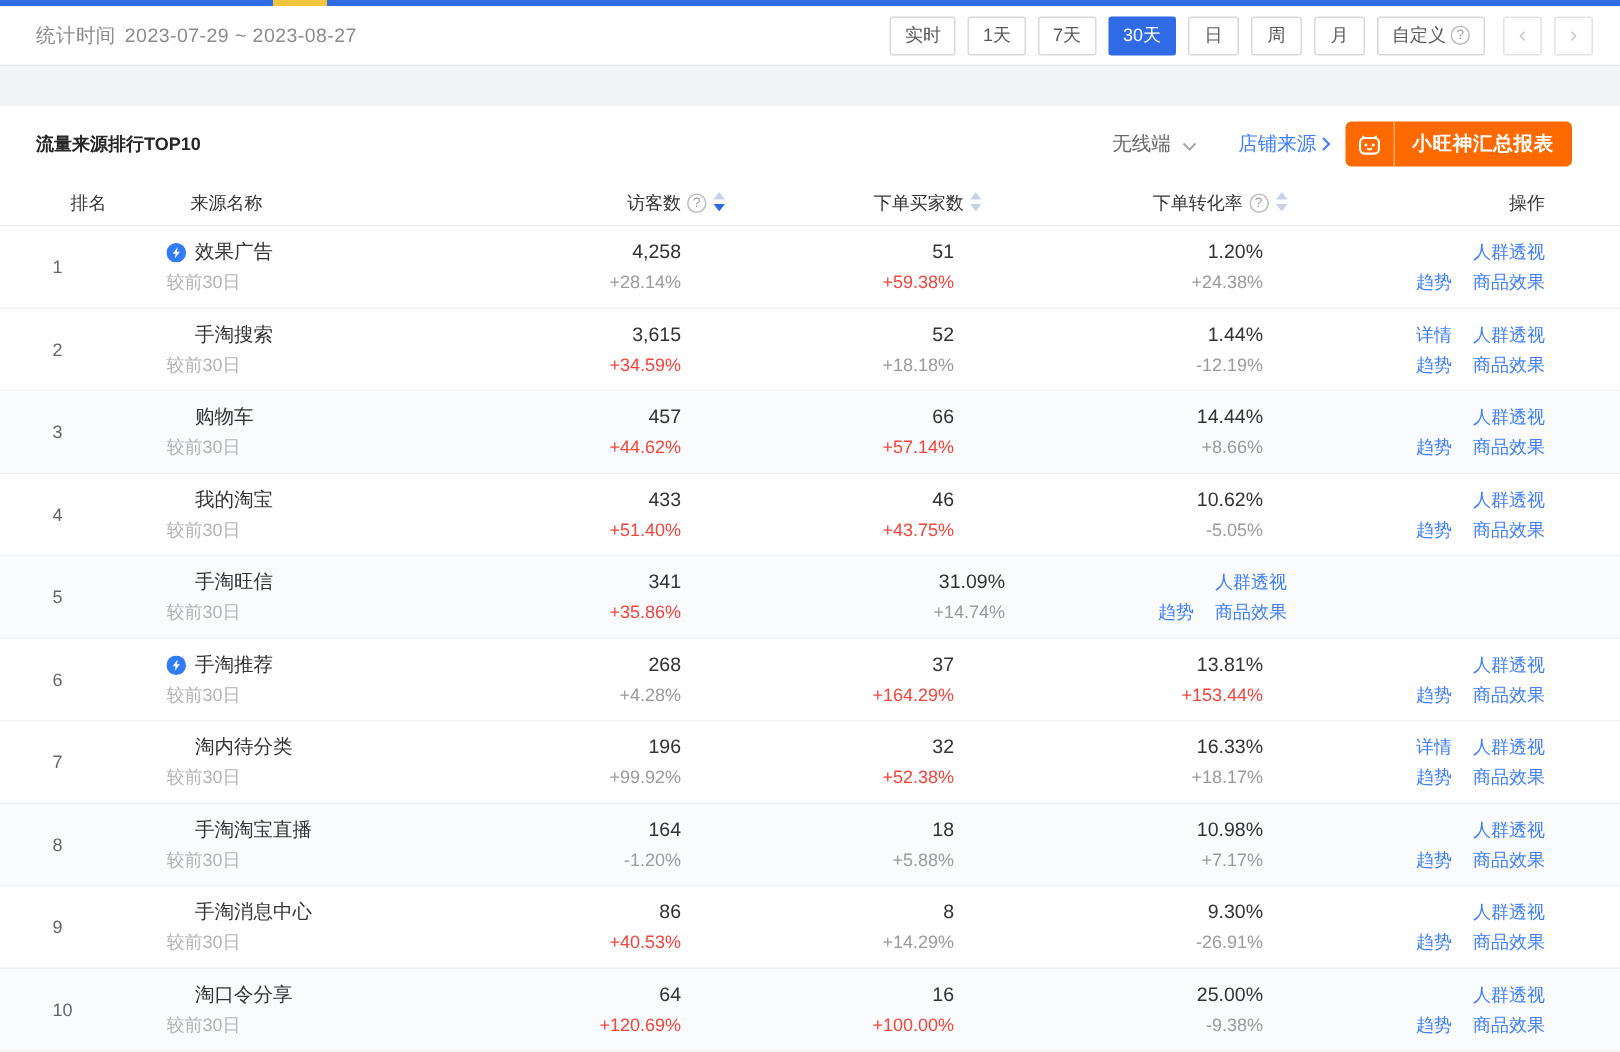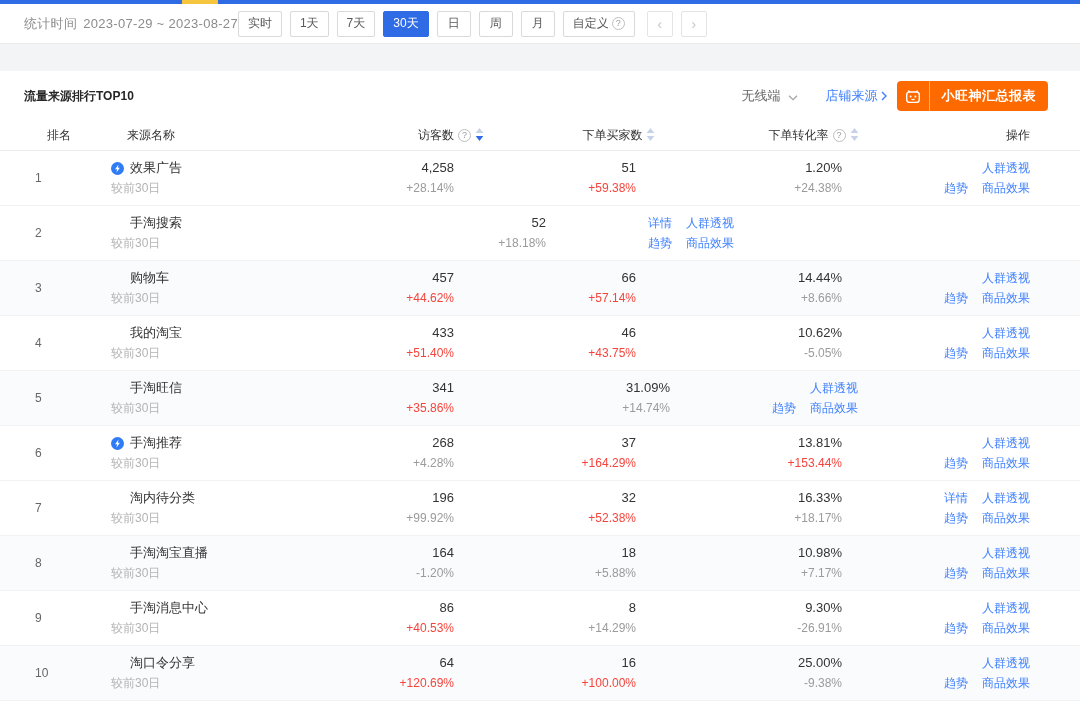--- a/index.html
+++ b/index.html
@@ -5,21 +5,21 @@
   * { margin:0; padding:0; box-sizing:border-box; }
   html,body { width:1080px; height:701px; overflow:hidden; background:#f3f4f6;
     font-family:"Liberation Sans","DejaVu Sans",sans-serif; }
 
   
   .top-strip { height:4px; background:#2f6be4; position:relative; }
   .top-strip .accent { position:absolute; left:182px; top:0; width:36px; height:4px; background:#f5c53d; }
 
   
   .topbar { height:40px; background:#fff; border-bottom:1px solid #e9e9e9;
-    display:flex; align-items:center; padding:0 18px 0 24px; }
+    display:flex; align-items:center; justify-content:space-between; padding:0 18px 0 24px; }
   .date-info { font-size:13px; color:#8c8c8c; letter-spacing:.3px; }
   .date-info .lbl { margin-right:6px; }
   .range-wrap { display:flex; align-items:center; }
   .range-group { display:flex; align-items:center; gap:8px; }
   .rbtn { height:26px; min-width:34px; padding:0 9px; border:1px solid #d9d9d9; background:#fff;
     border-radius:2px; font-size:12px; color:#595959; display:inline-flex; align-items:center;
     justify-content:center; gap:3px; cursor:pointer; font-family:inherit; }
   .rbtn.active { background:#2f6be4; border-color:#2f6be4; color:#fff; }
   .pager { display:flex; gap:8px; margin-left:12px; }
   .pbtn { width:26px; height:26px; border:1px solid #e4e4e4; background:#fff; border-radius:2px;
@@ -219,24 +219,32 @@
         <span class="src-icon" style="visibility: hidden;">
           <svg width="13" height="13" viewBox="0 0 13 13">
                 <circle cx="6.5" cy="6.5" r="6.5" fill="#2f7cf6"></circle>
                 <path d="M7.5 2.6 L4.1 7.2 H6.1 L5.5 10.4 L8.9 5.8 H6.9 Z" fill="#fff"></path>
               </svg>
         </span>
         <span>手淘搜索</span>
       </div>
       <div class="sub">较前30日</div>
     </div>
+    <div class="cell num c-visitors">
+      <div class="val">3,615</div>
+      <div class="chg hl">+34.59%</div>
+    </div>
     <div class="cell num c-buyers">
       <div class="val">52</div>
       <div class="chg">+18.18%</div>
     </div>
+    <div class="cell num c-conversion">
+      <div class="val">1.44%</div>
+      <div class="chg">-12.19%</div>
+    </div>
     <div class="cell c-actions">
       <div class="alinks">
             <span class="alink">详情</span>
             <span class="alink">人群透视</span>
           </div>
       <div class="alinks">
             <span class="alink">趋势</span>
             <span class="alink">商品效果</span>
           </div>
     </div>

